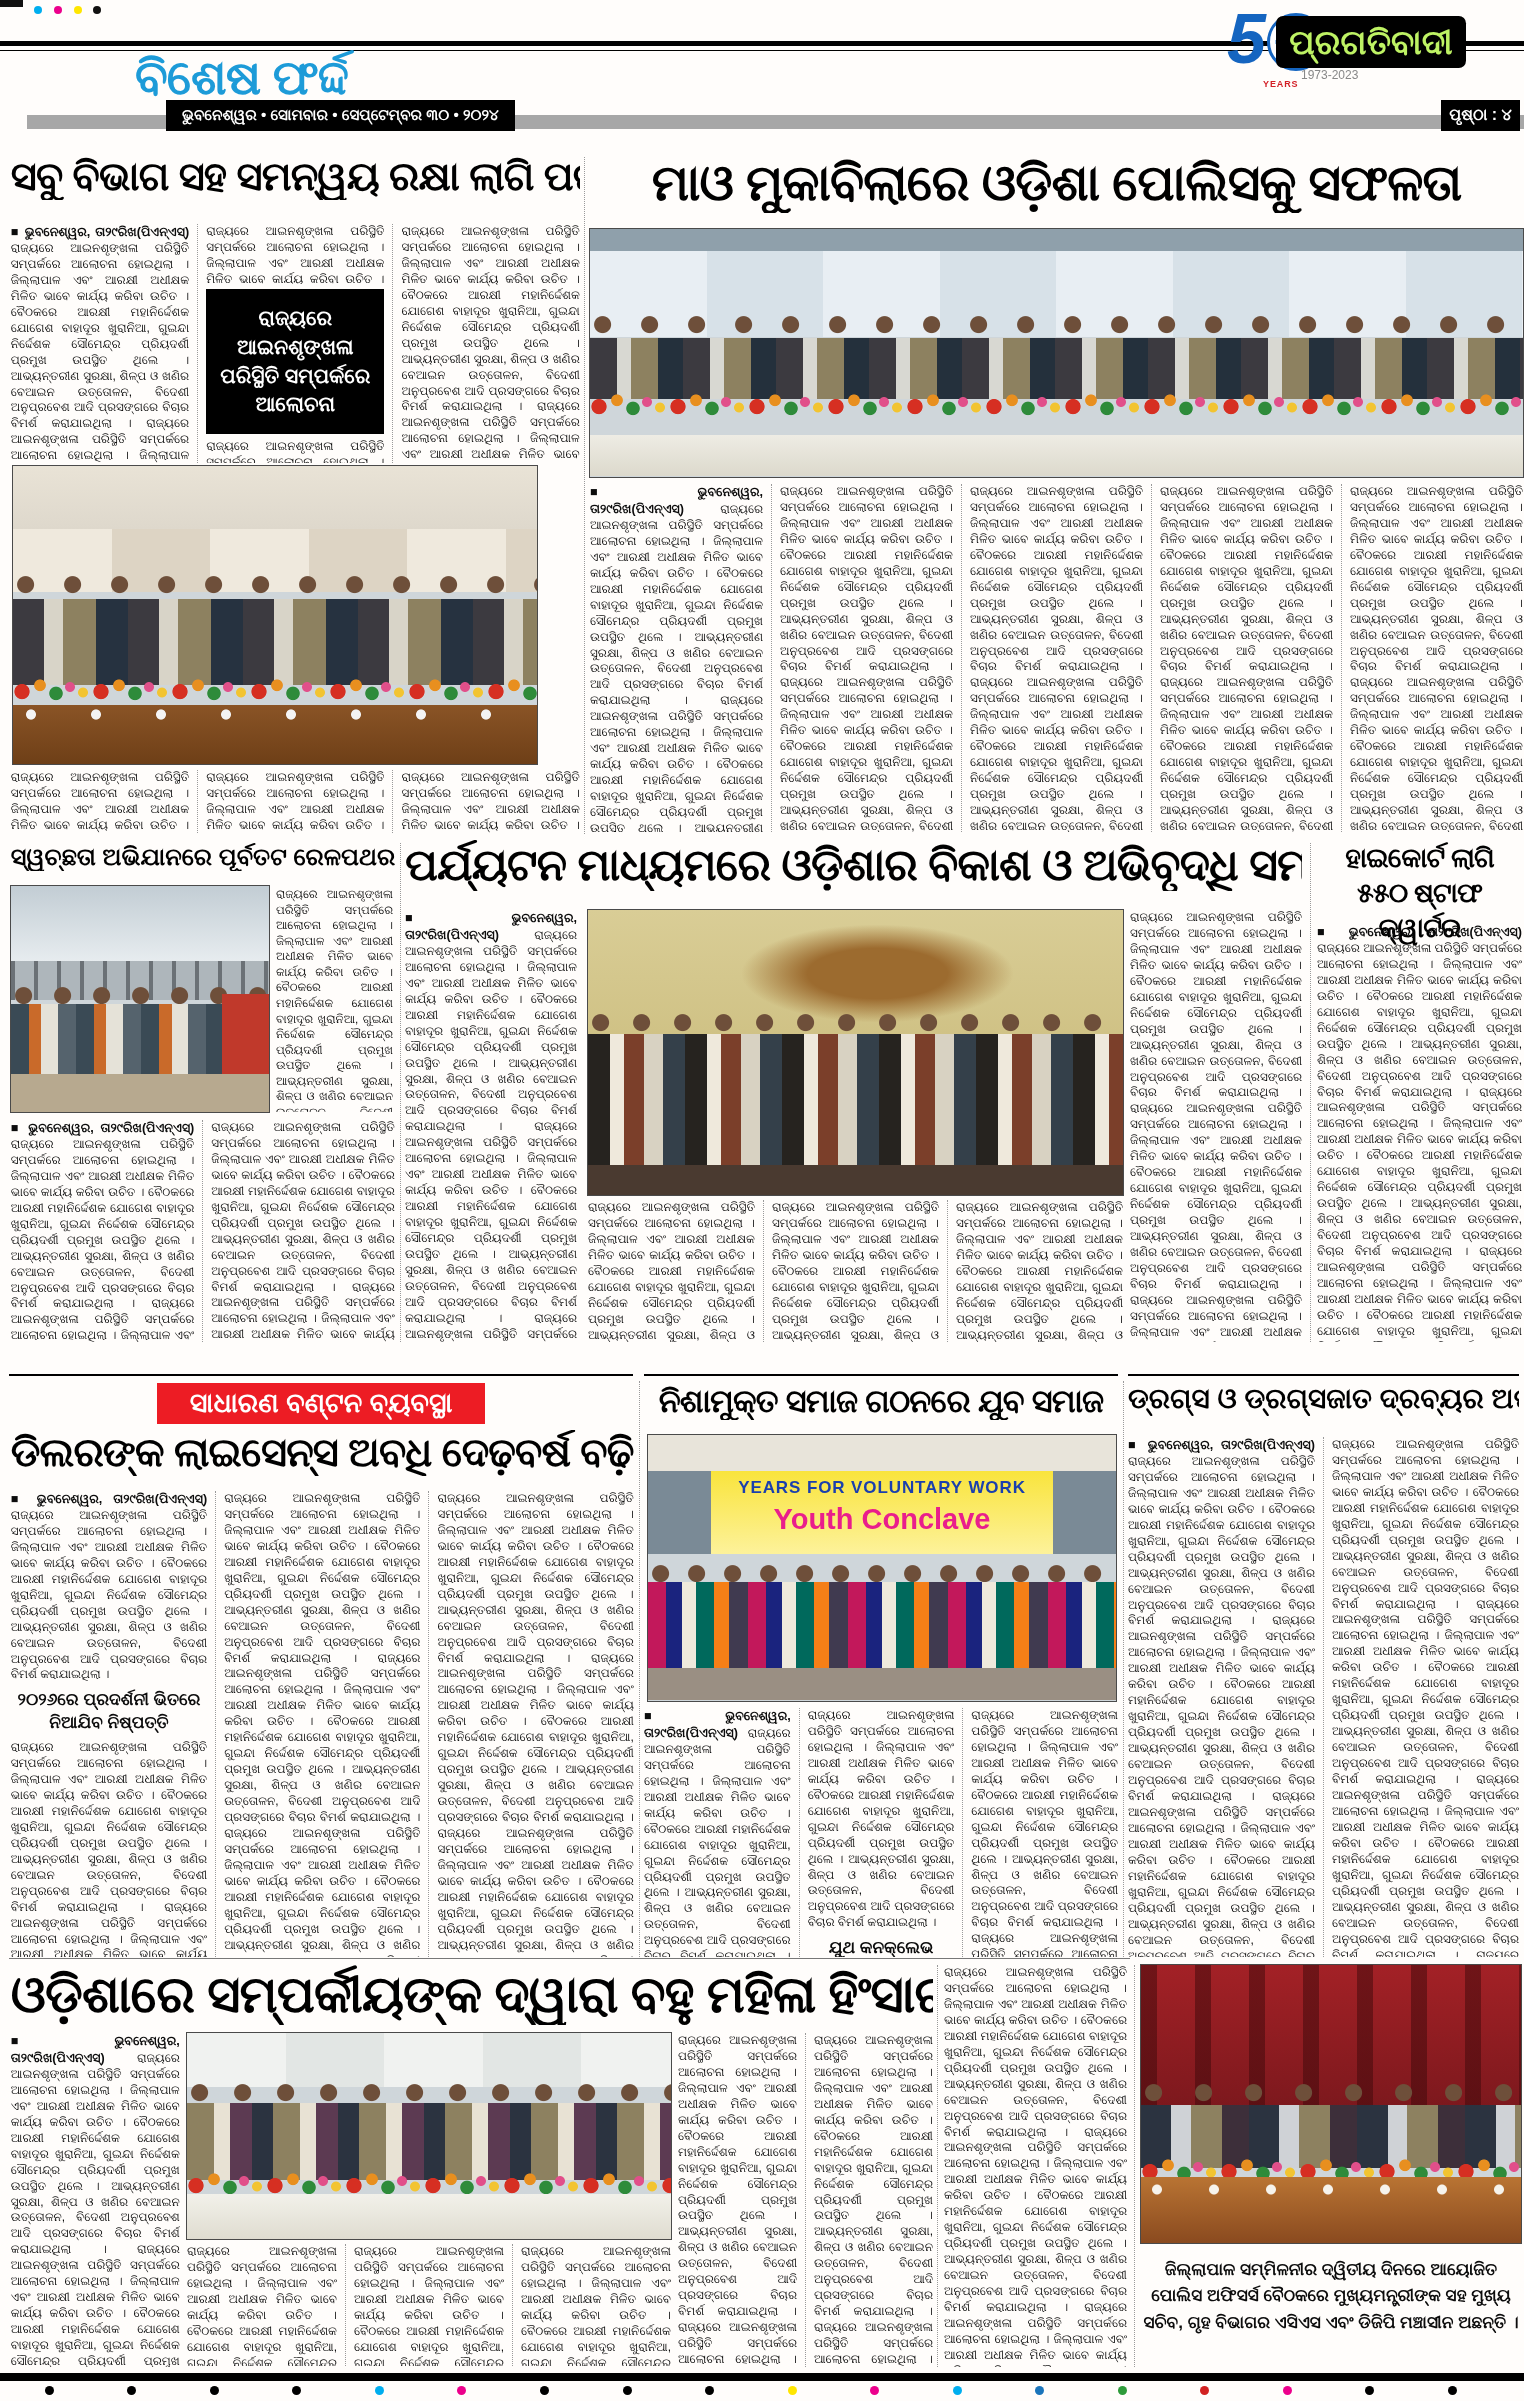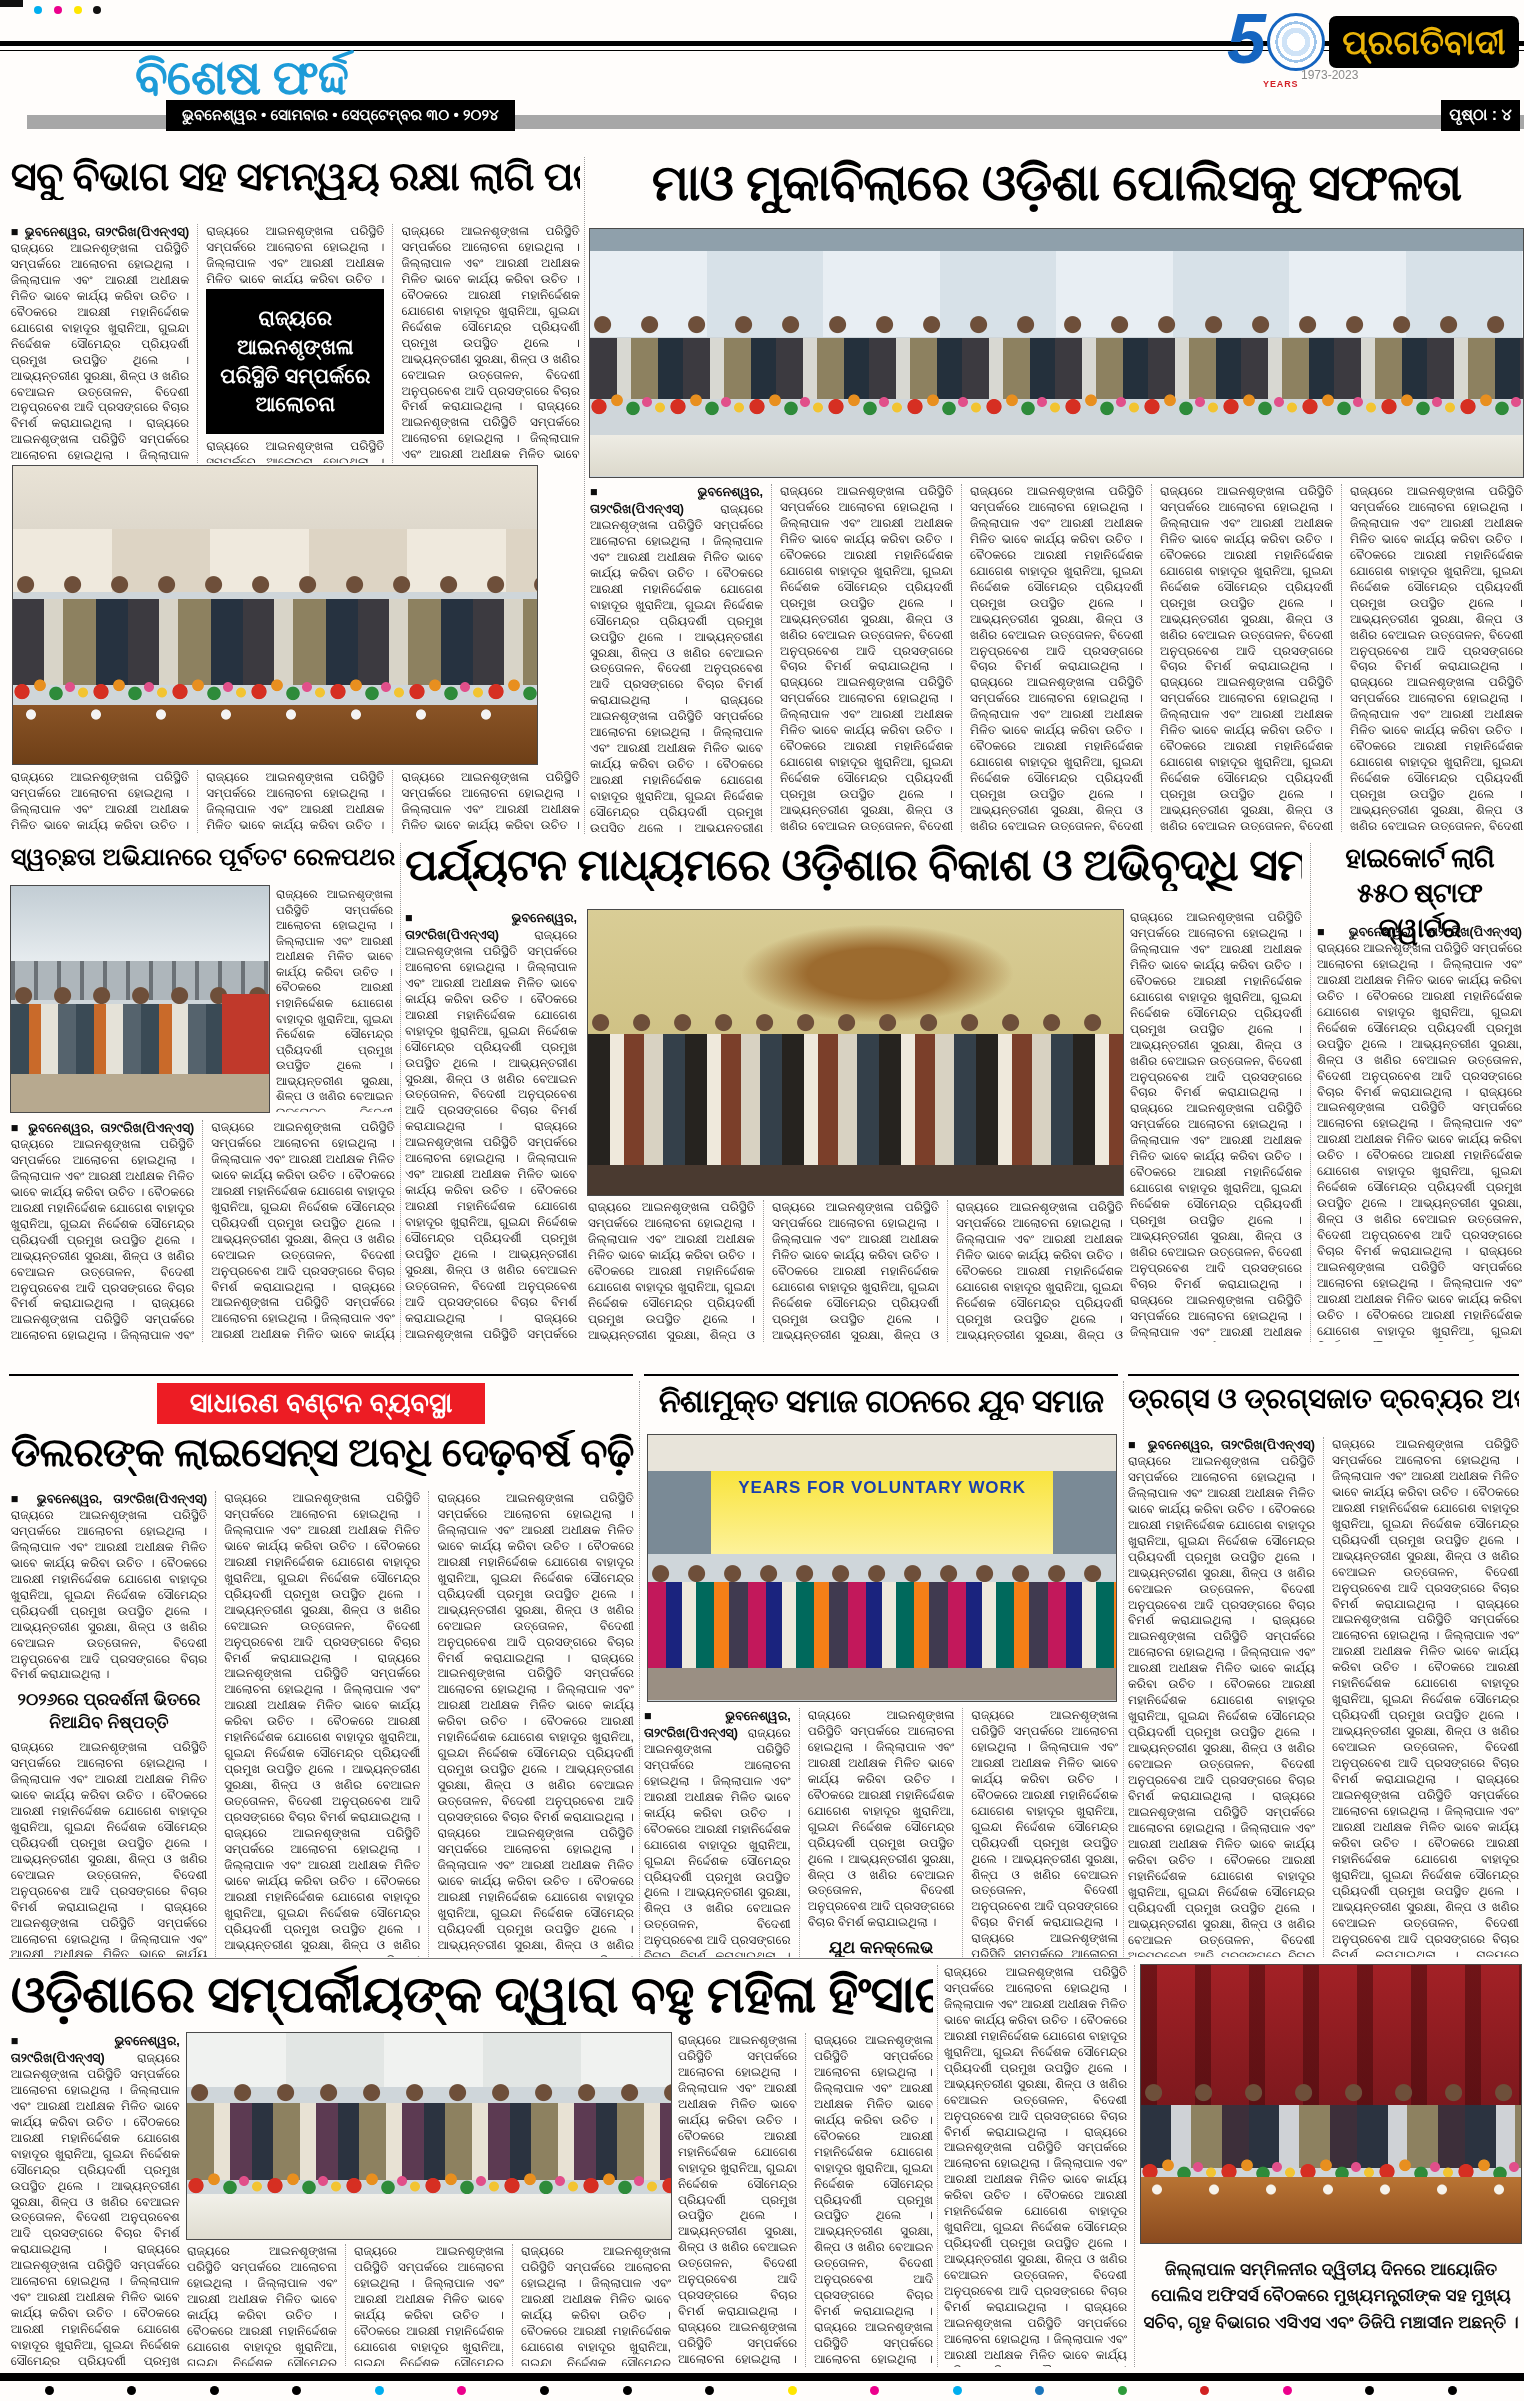--- a/index.html
+++ b/index.html
@@ -10,22 +10,22 @@
   .reg-bar{left:0;top:8;width:23px;height:7.2px;background:#111;}
   .tl-dot{position:absolute;top:6.3px;width:8px;height:8px;border-radius:50%;}
   .dbl-rule{left:0;top:41px;width:1525px;height:3.6px;border-top:5.4px solid #000;border-bottom:1.8px solid #000;}
   .section-label{left:135px;top:50px;width:377px;font-size:48px;font-weight:bold;color:#1D9BD8;
                  white-space:nowrap;letter-spacing:-0.9px;}
   .logo-5{left:1227px;top:3.6px;font-size:70px;font-weight:bold;font-style:italic;color:#1565C0;line-height:1;}
   .logo-seal{left:1267px;top:12.6px;width:52px;height:52px;border-radius:50%;border:3.6px solid #1565C0;
              background:radial-gradient(circle,#ffffff 0 9px,#cfe3f7 9px 14.4px,#ffffff 14.4px 18px,#9dc4ea 18px 20.6px,#fff 20.6px);}
   .logo-years-range{left:1259px;top:68px;font-size:12px;color:#888;margin-left:42px;}
   .logo-years{left:1263px;top:79px;font-size:9px;font-weight:bold;color:#d21f26;letter-spacing:0.9px;}
-  .paper-name-box{left:1329px;top:16px;width:190px;height:52px;background:#000;border-radius:7.2px;
-                  color:#eab308;font-size:34px;font-weight:bold;text-align:center;line-height:52px;white-space:nowrap;}
+  .paper-name-box{left:1276px;top:16px;width:190px;height:52px;background:#000;border-radius:7.2px;
+                  color:#bef264;font-size:34px;font-weight:bold;text-align:center;line-height:52px;white-space:nowrap;}
   .gray-bar{left:27px;top:115px;width:1498px;height:13.5px;background:#a7a7a7;}
   .date-box{left:166px;top:100px;height:30.5px;background:#000;color:#fff;font-size:15.2px;font-weight:bold;
             line-height:30.5px;padding:0 16px;white-space:nowrap;}
   .page-box{left:1441px;top:100px;width:79px;height:30.5px;background:#000;color:#fff;font-size:16px;
             font-weight:bold;line-height:30.5px;text-align:center;}
   
   .headline{font-weight:bold;color:#000;white-space:nowrap;overflow:hidden;letter-spacing:-0.9px;}
   .cols{display:flex;overflow:hidden;}
   .col{flex:1;overflow:hidden;font-size:12px;line-height:1.33;text-align:justify;}
   .col + .col{border-left:0.9px dotted #9a9a9a;padding-left:8px;margin-left:8px;}
@@ -202,20 +202,21 @@
     <div class="col"><span>ରାଜ୍ୟରେ ଆଇନଶୃଙ୍ଖଳା ପରିସ୍ଥିତି ସମ୍ପର୍କରେ ଆଲୋଚନା ହୋଇଥିଲା । ଜିଲ୍ଲାପାଳ ଏବଂ ଆରକ୍ଷୀ ଅଧୀକ୍ଷକ ମିଳିତ ଭାବେ କାର୍ଯ୍ୟ କରିବା ଉଚିତ । ବୈଠକରେ ଆରକ୍ଷୀ ମହାନିର୍ଦ୍ଦେଶକ ଯୋଗେଶ ବାହାଦୂର ଖୁରାନିଆ, ଗୁଇନ୍ଦା ନିର୍ଦ୍ଦେଶକ ସୌମେନ୍ଦ୍ର ପ୍ରିୟଦର୍ଶୀ ପ୍ରମୁଖ ଉପସ୍ଥିତ ଥିଲେ । ଆଭ୍ୟନ୍ତରୀଣ ସୁରକ୍ଷା, ଶିଳ୍ପ ଓ ଖଣିର ବେଆଇନ ଉତ୍ତୋଳନ, ବିଦେଶୀ ଅନୁପ୍ରବେଶ ଆଦି ପ୍ରସଙ୍ଗରେ ବିଚାର ବିମର୍ଶ କରାଯାଇଥିଲା । ରାଜ୍ୟରେ ଆଇନଶୃଙ୍ଖଳା ପରିସ୍ଥିତି ସମ୍ପର୍କରେ ଆଲୋଚନା ହୋଇଥିଲା । ଜିଲ୍ଲାପାଳ ଏବଂ ଆରକ୍ଷୀ ଅଧୀକ୍ଷକ ମିଳିତ ଭାବେ କାର୍ଯ୍ୟ କରିବା ଉଚିତ । ବୈଠକରେ ଆରକ୍ଷୀ ମହାନିର୍ଦ୍ଦେଶକ ଯୋଗେଶ ବାହାଦୂର ଖୁରାନିଆ, ଗୁଇନ୍ଦା ନିର୍ଦ୍ଦେଶକ ସୌମେନ୍ଦ୍ର ପ୍ରିୟଦର୍ଶୀ ପ୍ରମୁଖ ଉପସ୍ଥିତ ଥିଲେ । ଆଭ୍ୟନ୍ତରୀଣ ସୁରକ୍ଷା, ଶିଳ୍ପ ଓ ଖଣିର ବେଆଇନ ଉତ୍ତୋଳନ, ବିଦେଶୀ ଅନୁପ୍ରବେଶ ଆଦି ପ୍ରସଙ୍ଗରେ ବିଚାର ବିମର୍ଶ କରାଯାଇଥିଲା । ରାଜ୍ୟରେ ଆଇନଶୃଙ୍ଖଳା ପରିସ୍ଥିତି ସମ୍ପର୍କରେ ଆଲୋଚନା ହୋଇଥିଲା । ଜିଲ୍ଲାପାଳ ଏବଂ ଆରକ୍ଷୀ ଅଧୀକ୍ଷକ ମିଳିତ ଭାବେ କାର୍ଯ୍ୟ କରିବା ଉଚିତ । ବୈଠକରେ ଆରକ୍ଷୀ ମହାନିର୍ଦ୍ଦେଶକ ଯୋଗେଶ ବାହାଦୂର ଖୁରାନିଆ, ଗୁଇନ୍ଦା ନିର୍ଦ୍ଦେଶକ ସୌମେନ୍ଦ୍ର ପ୍ରିୟଦର୍ଶୀ ପ୍ରମୁଖ ଉପସ୍ଥିତ ଥିଲେ । ଆଭ୍ୟନ୍ତରୀଣ ସୁରକ୍ଷା, ଶିଳ୍ପ ଓ ଖଣିର ବେଆଇନ ଉତ୍ତୋଳନ, ବିଦେଶୀ ଅନୁପ୍ରବେଶ ଆଦି ପ୍ରସଙ୍ଗରେ ବିଚାର ବିମର୍ଶ କରାଯାଇଥିଲା । ରାଜ୍ୟରେ ଆଇନଶୃଙ୍ଖଳା ପରିସ୍ଥିତି ସମ୍ପର୍କରେ ଆଲୋଚନା ହୋଇଥିଲା । ଜିଲ୍ଲାପାଳ ଏବଂ ଆରକ୍ଷୀ ଅଧୀକ୍ଷକ ମିଳିତ ଭାବେ କାର୍ଯ୍ୟ କରିବା ଉଚିତ । ବୈଠକରେ ଆରକ୍ଷୀ ମହାନିର୍ଦ୍ଦେଶକ ଯୋଗେଶ ବାହାଦୂର ଖୁରାନିଆ, ଗୁଇନ୍ଦା ନିର୍ଦ୍ଦେଶକ ସୌମେନ୍ଦ୍ର ପ୍ରିୟଦର୍ଶୀ ପ୍ରମୁଖ ଉପସ୍ଥିତ ଥିଲେ । ଆଭ୍ୟନ୍ତରୀଣ ସୁରକ୍ଷା, ଶିଳ୍ପ ଓ ଖଣିର ବେଆଇନ ଉତ୍ତୋଳନ, ବିଦେଶୀ ଅନୁପ୍ରବେଶ ଆଦି ପ୍ରସଙ୍ଗରେ ବିଚାର ବିମର୍ଶ କରାଯାଇଥିଲା ।</span></div>
   </div>
 
   <div class="abs vdot" style="left:639px;top:1381px;height:576px;"></div>
 
   <div class="abs headline" style="left:644px;top:1383px;width:474px;font-size:32px;text-align:center;">ନିଶାମୁକ୍ତ ସମାଜ ଗଠନରେ ଯୁବ ସମାଜ</div>
   <div class="abs photo" style="left:648px;top:1435px;width:468px;height:266px;">
     <div class="band" style="top:0;height:36px;background:#e8e4da;"></div>
     <div class="band" style="top:36px;height:83px;background:linear-gradient(#f9e43c,#fdf29b);"></div>
     <div class="banner-top-text" style="top:43px;">YEARS FOR VOLUNTARY WORK</div>
+    <div class="banner-main-text" style="top:68px;">Youth Conclave</div>
     <div class="band" style="top:36px;height:83px;left:0;width:63px;background:#7a8a96;"></div>
     <div class="band" style="top:36px;height:83px;left:auto;right:0;width:63px;background:#7a8a96;"></div>
     <div class="band heads" style="top:126px;background-size:36px 23px;height:23px;"></div>
     <div class="band" style="top:147px;height:86px;background:repeating-linear-gradient(90deg,#c2185b 0 18px,#1a237e 18px 34px,#efe9dc 34px 48px,#00695c 48px 66px,#f57f17 66px 81px,#403a50 81px 100px);"></div>
     <div class="band" style="top:233px;height:32px;background:#9a8f83;"></div>
   </div>
   <div class="abs cols" style="left:644px;top:1708px;width:474px;height:249px;">
     <div class="col">
       <span class="byline">
         <span>■</span> <span>ଭୁବନେଶ୍ୱର, ତା୨୯ରିଖ(ପିଏନ୍‌ଏସ୍)</span></span>

